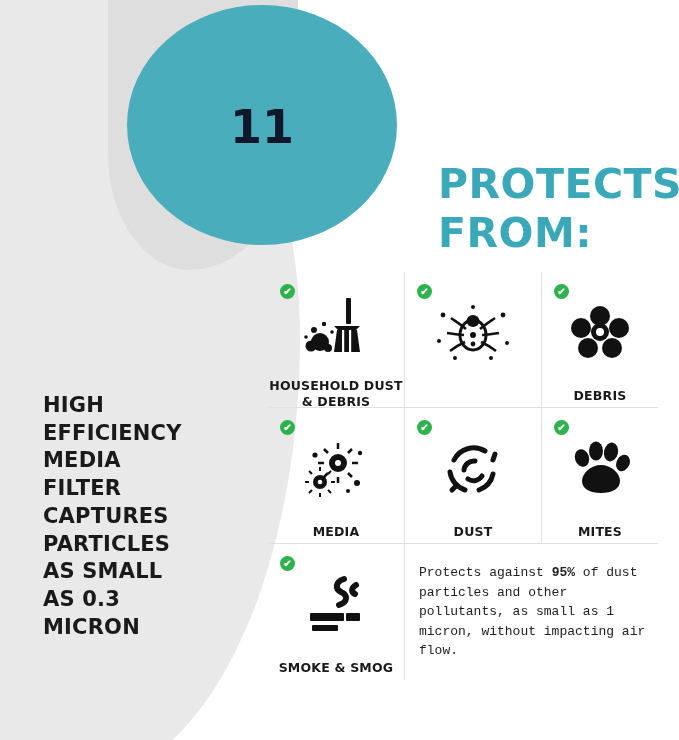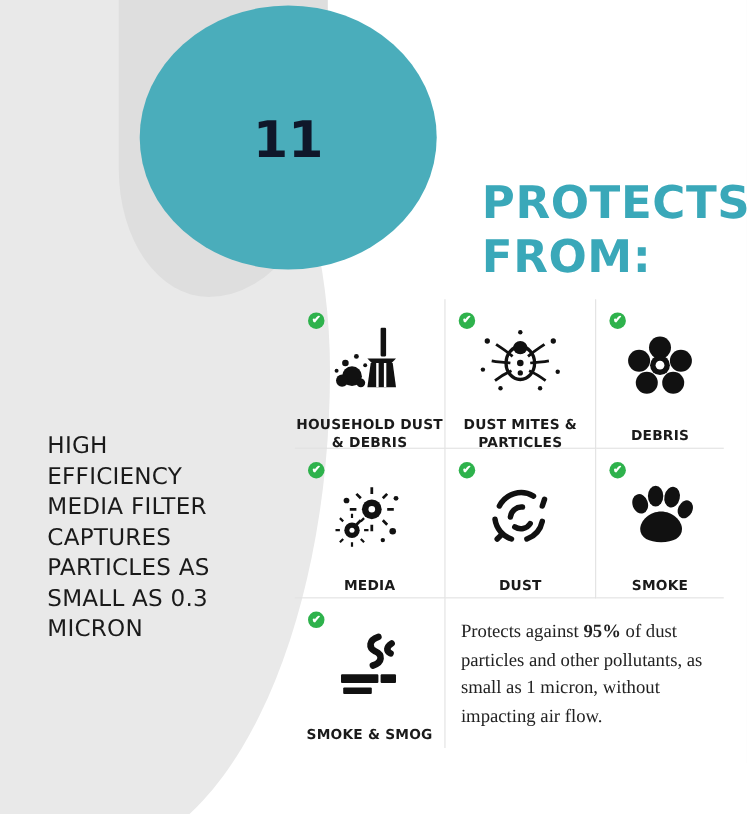--- a/index.html
+++ b/index.html
@@ -72,21 +72,21 @@
   
   .left-text {
     position: absolute;
     left: 43px;
     top: 392px;
     width: 150px;
     z-index: 2;
     color: #1a1a1a;
     font-size: 21px;
     line-height: 1.32;
-    font-weight: 400;
+    font-weight: 700;
     font-family: "DejaVu Sans", sans-serif;
     letter-spacing: 0.2px;
   }
 
   
   .protects-heading {
     position: absolute;
     left: 438px;
     top: 160px;
     width: 230px;
@@ -158,24 +158,24 @@
     margin-top: 20px;
     text-align: center;
     font-size: 12.5px;
     font-weight: bold;
     color: #1a1a1a;
     line-height: 1.25;
     letter-spacing: 0.2px;
     font-family: "DejaVu Sans", sans-serif;
   }
   .note {
-    font-size: 17px;
+    font-size: 13px;
     color: #222;
     line-height: 1.5;
-    font-family: Liberation Serif, serif;
+    font-family: Liberation Mono, monospace;
   }
   .note b { font-weight: bold; }
 </style>
 </head>
 <body>
 
 <div class="bg-blob"></div>
 <div class="bg-blob-shadow"></div>
 
 <div class="merv-circle">
@@ -229,21 +229,20 @@
           <circle cx="10" cy="14" r="2.4" stroke="none"></circle>
           <circle cx="70" cy="14" r="2.4" stroke="none"></circle>
           <circle cx="6" cy="40" r="2" stroke="none"></circle>
           <circle cx="74" cy="42" r="2" stroke="none"></circle>
           <circle cx="22" cy="57" r="2" stroke="none"></circle>
           <circle cx="58" cy="57" r="2" stroke="none"></circle>
           <circle cx="40" cy="6" r="2" stroke="none"></circle>
         </g>
       </svg>
     </div>
-    <div class="cell-label">DUST MITES &amp; PARTICLES</div>
   </div>
 
   <div class="cell no-right">
     <div class="check">✔</div>
     <div class="icon-wrap">
       <svg width="62" height="58" viewBox="0 0 62 58">
         <g fill="#111">
           <circle cx="31" cy="13" r="10"></circle>
           <circle cx="12" cy="25" r="10"></circle>
           <circle cx="50" cy="25" r="10"></circle>
@@ -306,21 +305,21 @@
       <svg width="62" height="58" viewBox="0 0 62 58">
         <g fill="#111">
           <ellipse cx="13" cy="19" rx="7" ry="9" transform="rotate(-18 13 19)"></ellipse>
           <ellipse cx="27" cy="12" rx="7" ry="9.5"></ellipse>
           <ellipse cx="42" cy="13" rx="7" ry="9.5" transform="rotate(12 42 13)"></ellipse>
           <ellipse cx="54" cy="24" rx="6.5" ry="8.5" transform="rotate(26 54 24)"></ellipse>
           <path d="M32 26 c10 0 19 8 19 16 c0 8 -8 12 -19 12 c-11 0 -19 -4 -19 -12 c0 -8 9 -16 19 -16 z"></path>
         </g>
       </svg>
     </div>
-    <div class="cell-label">SMOKE</div>
+    <div class="cell-label">MITES</div>
   </div>
 
   <div class="cell no-bottom">
     <div class="check">✔</div>
     <div class="icon-wrap">
       <svg width="76" height="62" viewBox="0 0 76 62">
         <g fill="none" stroke="#111" stroke-width="6" stroke-linecap="round">
           <path d="M46 6 c-9 3 -9 10 -3 13 c7 3 7 10 -2 13"></path>
           <path d="M58 12 c-5 3 -5 7 -1 9"></path>
         </g>

